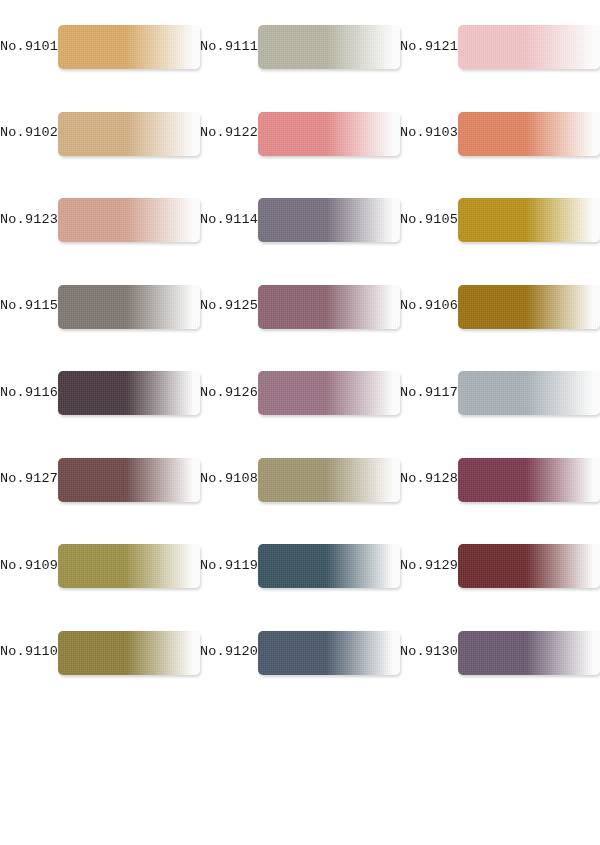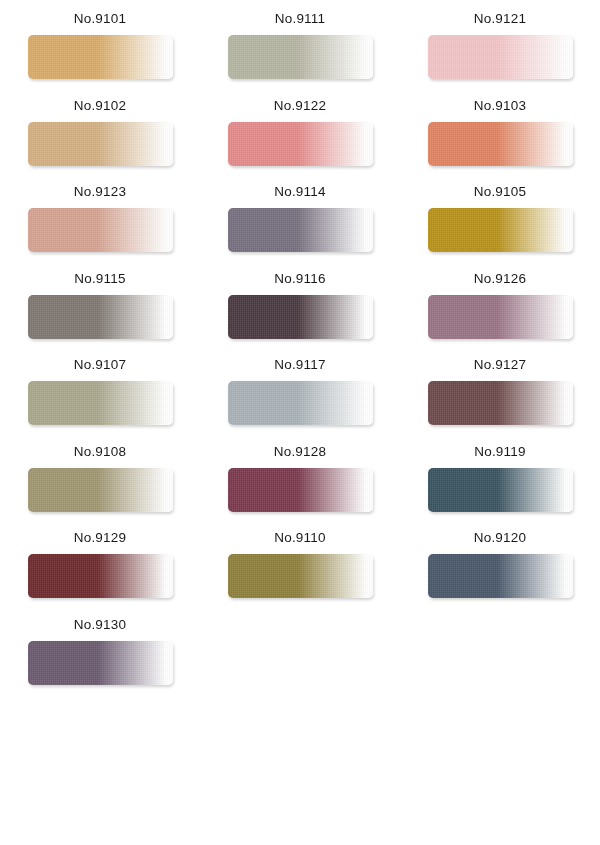--- a/index.html
+++ b/index.html
@@ -19,22 +19,23 @@
     grid-template-columns: repeat(3, 200px);
     grid-auto-rows: 86.5px;
     width: 600px;
     padding-top: 4px;
     box-sizing: border-box;
   }
 
   .swatch-cell {
     position: relative;
     display: flex;
-    flex-direction: column;
+    flex-direction: row;
     align-items: center;
+    font-family: Liberation Mono, monospace;
   }
 
   .swatch-label {
     font-size: 13.5px;
     color: #1a1a1a;
     letter-spacing: 0.2px;
     line-height: 1;
     height: 14px;
     margin-top: 8px;
     margin-bottom: 9px;
@@ -101,46 +102,54 @@
     </div>
     <div class="swatch-cell">
       <div class="swatch-label">No.9105</div>
       <div class="swatch-chip" style="background: linear-gradient(to right, rgb(184, 146, 26) 0%, rgb(184, 146, 26) 48%, rgb(255, 255, 255) 95%, rgb(255, 255, 255) 100%);"></div>
     </div>
     <div class="swatch-cell">
       <div class="swatch-label">No.9115</div>
       <div class="swatch-chip" style="background: linear-gradient(to right, rgb(127, 119, 112) 0%, rgb(127, 119, 112) 48%, rgb(255, 255, 255) 95%, rgb(255, 255, 255) 100%);"></div>
     </div>
     <div class="swatch-cell">
+      <div class="swatch-label">No.9125</div>
+      <div class="swatch-chip" style="background: linear-gradient(to right, rgb(140, 100, 112) 0%, rgb(140, 100, 112) 48%, rgb(255, 255, 255) 95%, rgb(255, 255, 255) 100%);"></div>
+    </div>
+    <div class="swatch-cell">
+      <div class="swatch-label">No.9106</div>
+      <div class="swatch-chip" style="background: linear-gradient(to right, rgb(156, 114, 17) 0%, rgb(156, 114, 17) 48%, rgb(255, 255, 255) 95%, rgb(255, 255, 255) 100%);"></div>
+    </div>
+    <div class="swatch-cell">
       <div class="swatch-label">No.9116</div>
       <div class="swatch-chip" style="background: linear-gradient(to right, rgb(74, 57, 64) 0%, rgb(74, 57, 64) 48%, rgb(255, 255, 255) 95%, rgb(255, 255, 255) 100%);"></div>
     </div>
     <div class="swatch-cell">
       <div class="swatch-label">No.9126</div>
       <div class="swatch-chip" style="background: linear-gradient(to right, rgb(154, 115, 132) 0%, rgb(154, 115, 132) 48%, rgb(255, 255, 255) 95%, rgb(255, 255, 255) 100%);"></div>
-    </div>
-    <div class="swatch-cell">
-      <div class="swatch-label">No.9107</div>
-      <div class="swatch-chip" style="background: linear-gradient(to right, rgb(170, 167, 141) 0%, rgb(170, 167, 141) 48%, rgb(255, 255, 255) 95%, rgb(255, 255, 255) 100%);"></div>
     </div>
     <div class="swatch-cell">
       <div class="swatch-label">No.9117</div>
       <div class="swatch-chip" style="background: linear-gradient(to right, rgb(169, 178, 184) 0%, rgb(169, 178, 184) 48%, rgb(255, 255, 255) 95%, rgb(255, 255, 255) 100%);"></div>
     </div>
     <div class="swatch-cell">
       <div class="swatch-label">No.9127</div>
       <div class="swatch-chip" style="background: linear-gradient(to right, rgb(110, 74, 74) 0%, rgb(110, 74, 74) 48%, rgb(255, 255, 255) 95%, rgb(255, 255, 255) 100%);"></div>
     </div>
     <div class="swatch-cell">
       <div class="swatch-label">No.9108</div>
       <div class="swatch-chip" style="background: linear-gradient(to right, rgb(160, 150, 114) 0%, rgb(160, 150, 114) 48%, rgb(255, 255, 255) 95%, rgb(255, 255, 255) 100%);"></div>
     </div>
     <div class="swatch-cell">
       <div class="swatch-label">No.9128</div>
       <div class="swatch-chip" style="background: linear-gradient(to right, rgb(123, 58, 78) 0%, rgb(123, 58, 78) 48%, rgb(255, 255, 255) 95%, rgb(255, 255, 255) 100%);"></div>
+    </div>
+    <div class="swatch-cell">
+      <div class="swatch-label">No.9109</div>
+      <div class="swatch-chip" style="background: linear-gradient(to right, rgb(157, 145, 72) 0%, rgb(157, 145, 72) 48%, rgb(255, 255, 255) 95%, rgb(255, 255, 255) 100%);"></div>
     </div>
     <div class="swatch-cell">
       <div class="swatch-label">No.9119</div>
       <div class="swatch-chip" style="background: linear-gradient(to right, rgb(58, 83, 96) 0%, rgb(58, 83, 96) 48%, rgb(255, 255, 255) 95%, rgb(255, 255, 255) 100%);"></div>
     </div>
     <div class="swatch-cell">
       <div class="swatch-label">No.9129</div>
       <div class="swatch-chip" style="background: linear-gradient(to right, rgb(110, 43, 46) 0%, rgb(110, 43, 46) 48%, rgb(255, 255, 255) 95%, rgb(255, 255, 255) 100%);"></div>
     </div>
     <div class="swatch-cell">

